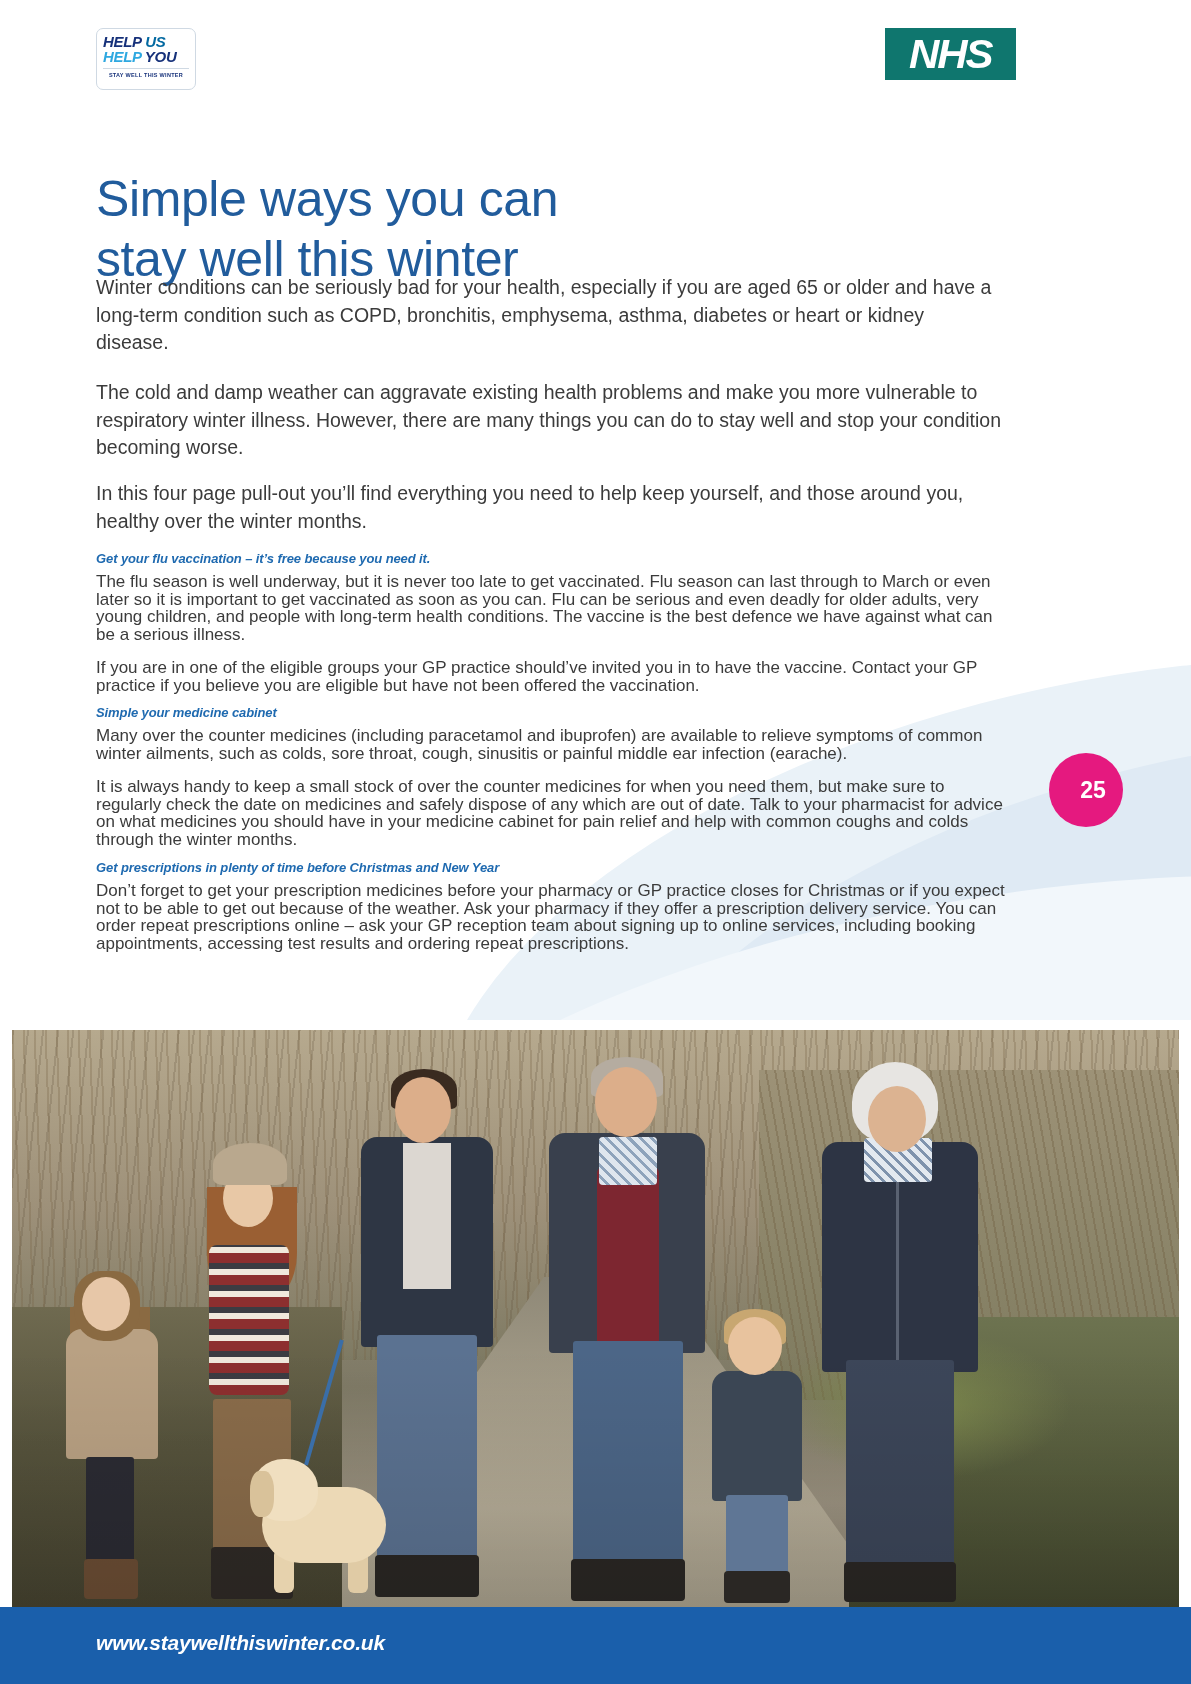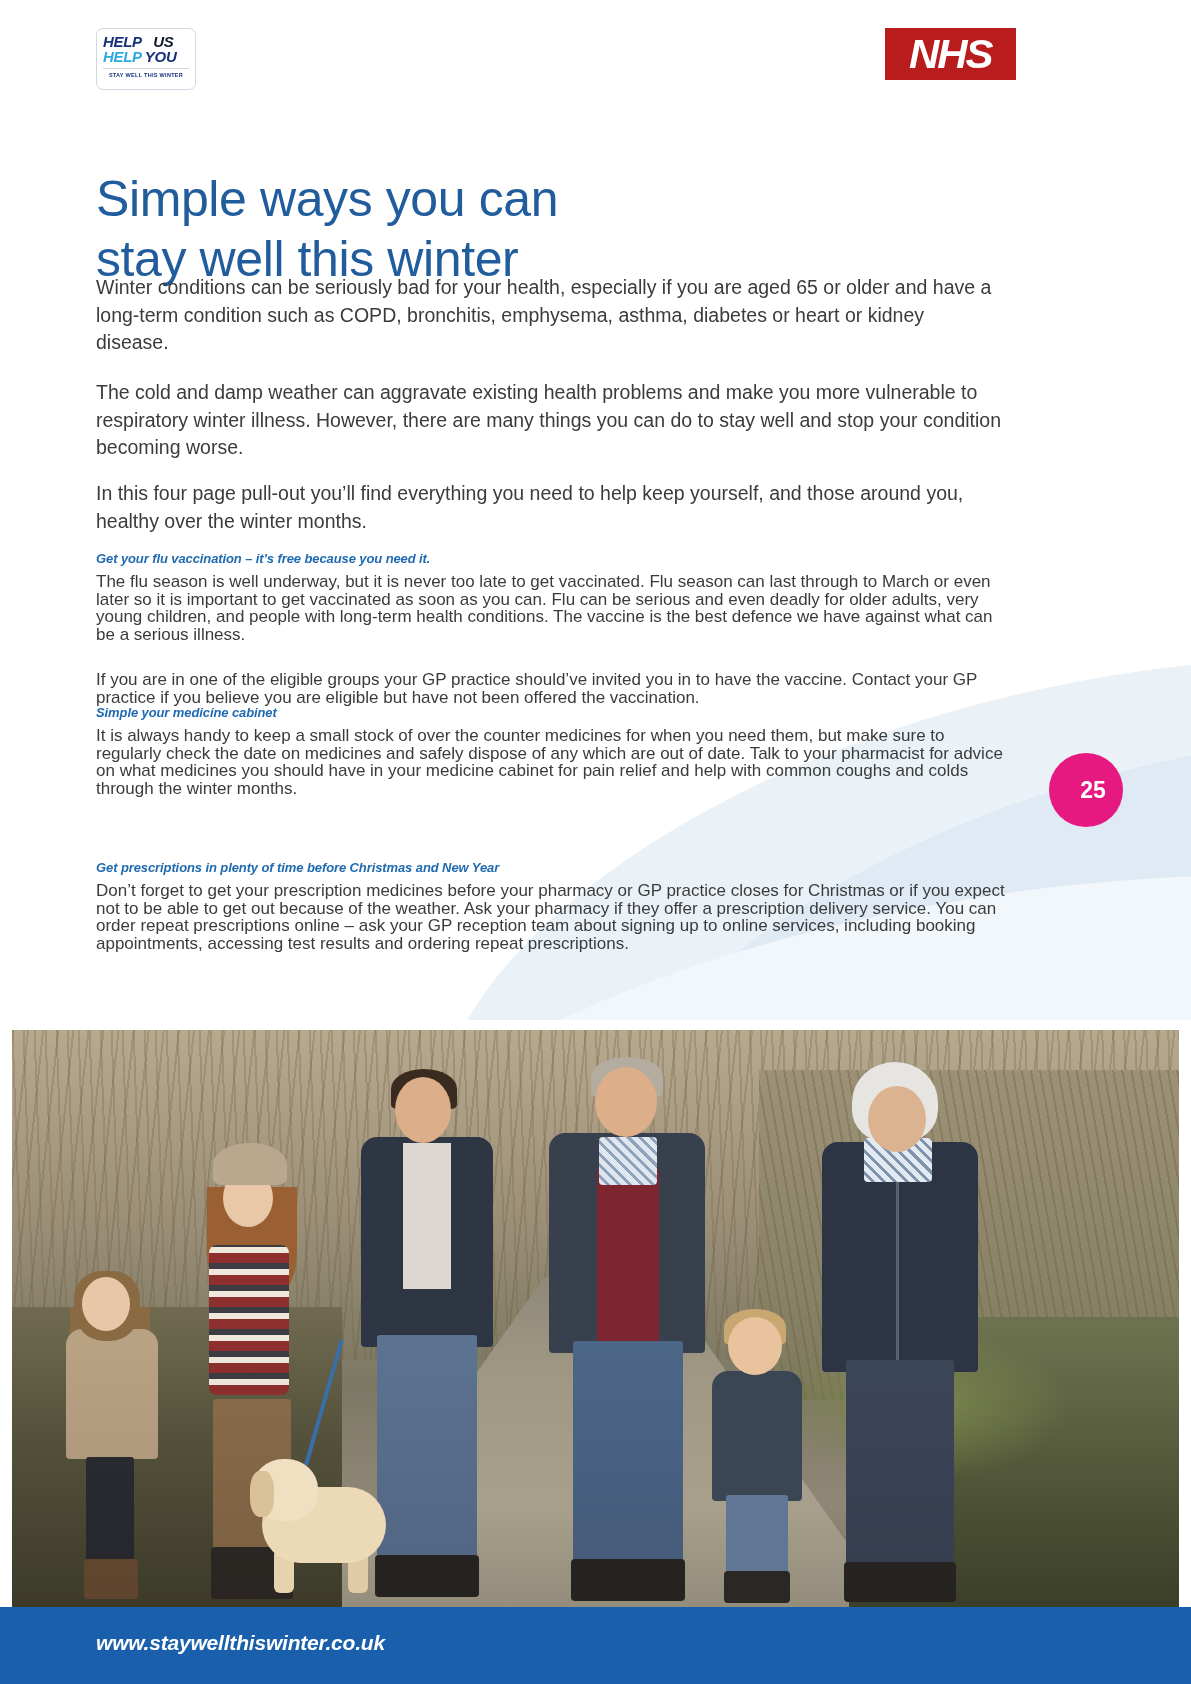--- a/index.html
+++ b/index.html
@@ -27,29 +27,29 @@
     position:absolute; left:96px; top:28px; width:100px; height:62px;
     background:#ffffff; border:1px solid #cfd9e3; border-radius:7px;
     padding:5px 6px 3px 6px;
   }
   .hus-l1, .hus-l2{
     font-family:"Liberation Sans", sans-serif;
     font-weight:bold; font-style:italic; font-size:15px; line-height:15px;
     letter-spacing:-0.3px;
   }
   .hus-l1{ color:#16317a; }
-  .hus-l1 .us{ color:#0f172a;margin-left:8px; }
+  .hus-l1 .us{ color:#0369a1; }
   .hus-l2{ color:#2ea8e0; }
   .hus-l2 .you{ color:#16317a; }
   .hus-rule{ height:1px; background:#cfd9e3; margin:4px 0 3px 0; }
   .hus-sub{ font-size:5.5px; font-weight:bold; color:#16317a; letter-spacing:0.3px; text-align:center; }
 
   .nhs-logo{
     position:absolute; left:885px; top:28px; width:131px; height:52px;
-    background:#b91c1c; display:flex; align-items:center; justify-content:center;
+    background:#0f766e; display:flex; align-items:center; justify-content:center;
   }
   .nhs-logo span{
     color:#ffffff; font-weight:bold; font-style:italic; font-size:40px;
     letter-spacing:-2px; line-height:40px; transform:scaleX(1.05);
   }
 
   
   .headline{
     position:absolute; left:96px; top:122px; width:700px;
     color:#215c9c; font-size:50px; line-height:60px; font-weight:300;
@@ -69,21 +69,21 @@
 
   
   .section{ position:absolute; left:96px; width:918px; }
   .sec-head{
     color:#1f6ab0; font-size:13px; font-style:italic; font-weight:bold;
     line-height:25px; margin-bottom:2px; letter-spacing:-0.1px;
   }
   .sec-body{
     color:#3b3b3b; font-size:17px; line-height:17.5px; font-weight:400;
   }
-  .sec-body + .sec-body{ margin-top:28px; }
+  .sec-body + .sec-body{ margin-top:16px; }
 
   #sec-flu{ top:546px; }
   #sec-cabinet{ top:700px; }
   #sec-prescriptions{ top:855px; }
 
   
   .page-badge{
     position:absolute; left:1049px; top:753px; width:74px; height:74px;
     border-radius:50%; background:#e5197f; z-index:6;
     display:flex; align-items:center; justify-content:center;
@@ -255,20 +255,21 @@
   <p class="intro" id="intro3">In this four page pull-out you’ll find everything you need to help keep yourself, and those around you, healthy over the winter months.</p>
 
   <div class="section" id="sec-flu">
     <div class="sec-head">Get your flu vaccination – it’s free because you need it.</div>
     <p class="sec-body">The flu season is well underway, but it is never too late to get vaccinated. Flu season can last through to March or even later so it is important to get vaccinated as soon as you can. Flu can be serious and even deadly for older adults, very young children, and people with long-term health conditions. The vaccine is the best defence we have against what can be a serious illness.</p>
     <p class="sec-body">If you are in one of the eligible groups your GP practice should’ve invited you in to have the vaccine. Contact your GP practice if you believe you are eligible but have not been offered the vaccination.</p>
   </div>
 
   <div class="section" id="sec-cabinet">
     <div class="sec-head">Simple your medicine cabinet</div>
+    <p class="sec-body">Many over the counter medicines (including paracetamol and ibuprofen) are available to relieve symptoms of common winter ailments, such as colds, sore throat, cough, sinusitis or painful middle ear infection (earache).</p>
     <p class="sec-body">It is always handy to keep a small stock of over the counter medicines for when you need them, but make sure to regularly check the date on medicines and safely dispose of any which are out of date. Talk to your pharmacist for advice on what medicines you should have in your medicine cabinet for pain relief and help with common coughs and colds through the winter months.</p>
   </div>
 
   <div class="section" id="sec-prescriptions">
     <div class="sec-head">Get prescriptions in plenty of time before Christmas and New Year</div>
     <p class="sec-body">Don’t forget to get your prescription medicines before your pharmacy or GP practice closes for Christmas or if you expect not to be able to get out because of the weather. Ask your pharmacy if they offer a prescription delivery service. You can order repeat prescriptions online – ask your GP reception team about signing up to online services, including booking appointments, accessing test results and ordering repeat prescriptions.</p>
   </div>
 
   <div class="page-badge">
     <span>25</span>

